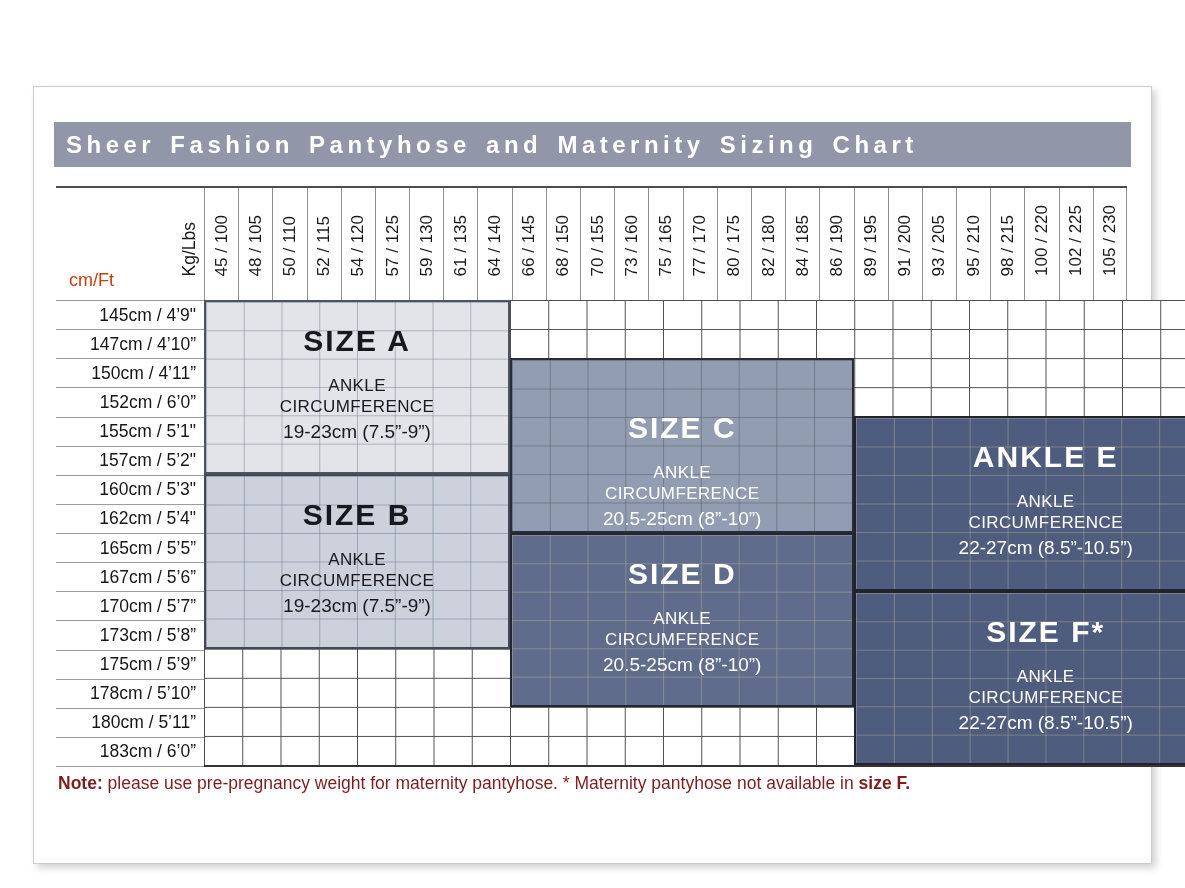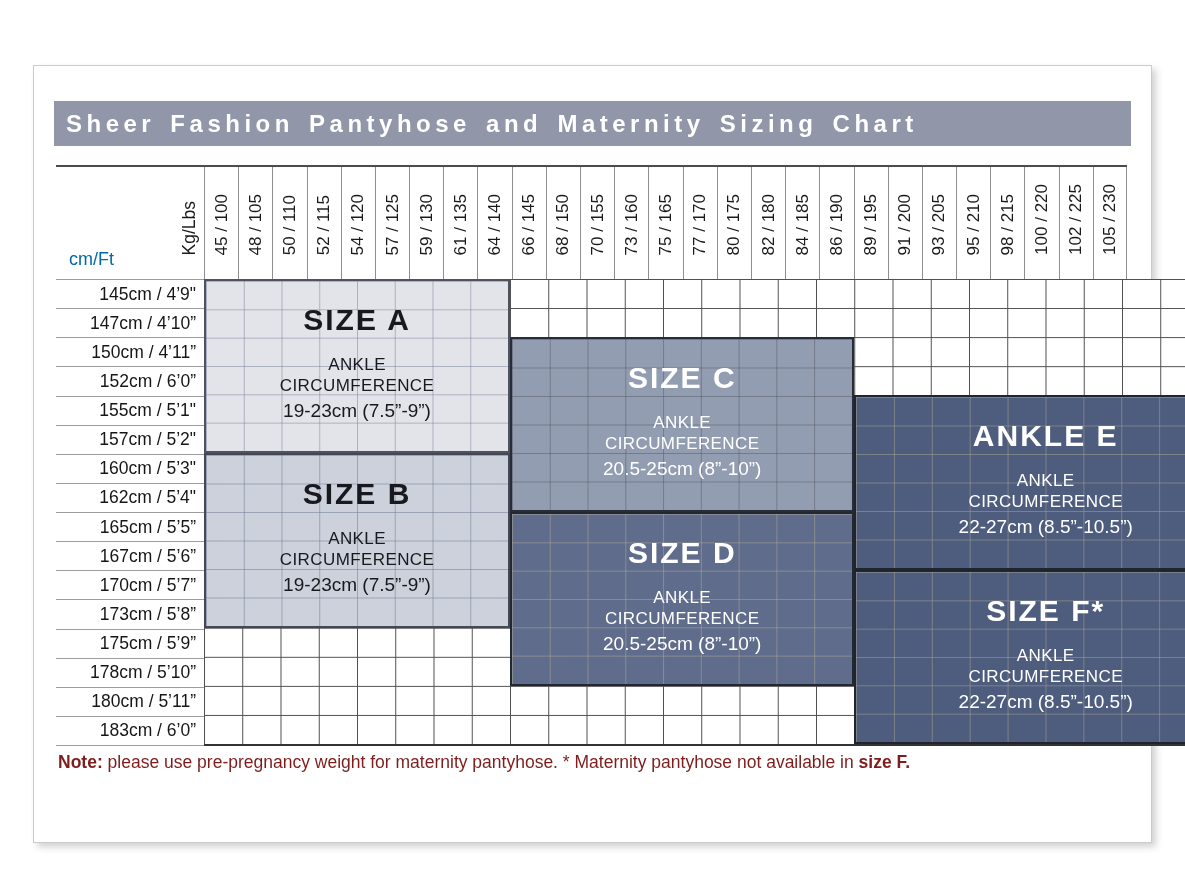--- a/index.html
+++ b/index.html
@@ -2,39 +2,39 @@
 <html><head>
 <meta charset="utf-8">
 <style>
   html,body{margin:0;padding:0;}
   body{
     width:1185px;height:888px;position:relative;background:#ffffff;
     font-family:"Liberation Sans","DejaVu Sans",sans-serif;color:#1a1a1a;
     overflow:hidden;
   }
   .card{
-    position:absolute;left:33px;top:65px;width:1119px;height:778px;
+    position:absolute;left:33px;top:86px;width:1119px;height:778px;
     background:#ffffff;border:1px solid #cccccc;box-sizing:border-box;
     box-shadow:4px 4px 7px rgba(0,0,0,0.18);
   }
   .titlebar{
     position:absolute;left:20px;top:35px;width:1077px;height:45px;
     background:#9196a9;color:#ffffff;display:flex;align-items:center;
     padding-left:12px;box-sizing:border-box;
     font-size:24px;font-weight:700;letter-spacing:4.5px;word-spacing:4px;
     white-space:nowrap;overflow:hidden;
   }
   .toprule{
     position:absolute;left:22px;top:99px;width:1071px;height:2px;background:#4c4c4c;
   }
   .thead{
     position:absolute;left:22px;top:101px;width:1071px;height:112px;
   }
   .cmft{
-    position:absolute;left:13px;bottom:9px;font-size:18px;color:#0369a1;
+    position:absolute;left:13px;bottom:9px;font-size:18px;color:#c2410c;
   }
   .kglbs{
     position:absolute;left:122px;bottom:24px;
     writing-mode:vertical-rl;transform:rotate(180deg);
     font-size:17.5px;color:#1a1a1a;line-height:22px;
   }
   .hcells{
     position:absolute;left:148px;top:0;right:0;bottom:0;
     display:grid;grid-template-columns:repeat(27,1fr);
   }
@@ -217,21 +217,21 @@
         <div class="rr">19-23cm (7.5”-9”)</div>
       </div>
       <div class="region" style="grid-area: 7 / 1 / span 6 / span 8; background-color: rgb(204, 209, 219); color: rgb(23, 25, 30); border-color: rgb(67, 72, 84); background-image: linear-gradient(to right, rgba(115, 125, 150, 0.55) 1px, transparent 1px), linear-gradient(rgba(115, 125, 150, 0.55) 1px, transparent 1px); background-size: calc(12.5%) calc(16.6667%);">
         <div class="rt">SIZE B</div>
         <div class="rc">
           <div>ANKLE</div>
           <div>CIRCUMFERENCE</div>
         </div>
         <div class="rr">19-23cm (7.5”-9”)</div>
       </div>
-      <div class="region" style="grid-area: 3 / 9 / span 6 / span 9; background-color: rgb(147, 157, 177); color: rgb(255, 255, 255); border-color: rgb(39, 44, 58); background-image: linear-gradient(to right, rgba(85, 88, 98, 0.5) 1px, transparent 1px), linear-gradient(rgba(85, 88, 98, 0.5) 1px, transparent 1px); background-size: calc(11.1111%) calc(16.6667%);">
+      <div class="region" style="grid-area: 3 / 9 / span 6 / span 9; background-color: rgb(147, 157, 177); color: rgb(255, 255, 255); border-color: rgb(39, 44, 58); background-image: linear-gradient(to right, rgba(85, 88, 98, 0.5) 1px, transparent 1px), linear-gradient(rgba(85, 88, 98, 0.5) 1px, transparent 1px); background-size: calc(11.1111%) calc(16.6667%); justify-content: flex-end;">
         <div class="rt">SIZE C</div>
         <div class="rc">
           <div>ANKLE</div>
           <div>CIRCUMFERENCE</div>
         </div>
         <div class="rr">20.5-25cm (8”-10”)</div>
       </div>
       <div class="region" style="grid-area: 9 / 9 / span 6 / span 9; background-color: rgb(96, 108, 139); color: rgb(255, 255, 255); border-color: rgb(34, 39, 52); background-image: linear-gradient(to right, rgba(175, 170, 150, 0.5) 1px, transparent 1px), linear-gradient(rgba(175, 170, 150, 0.5) 1px, transparent 1px); background-size: calc(11.1111%) calc(16.6667%);">
         <div class="rt">SIZE D</div>
         <div class="rc">

